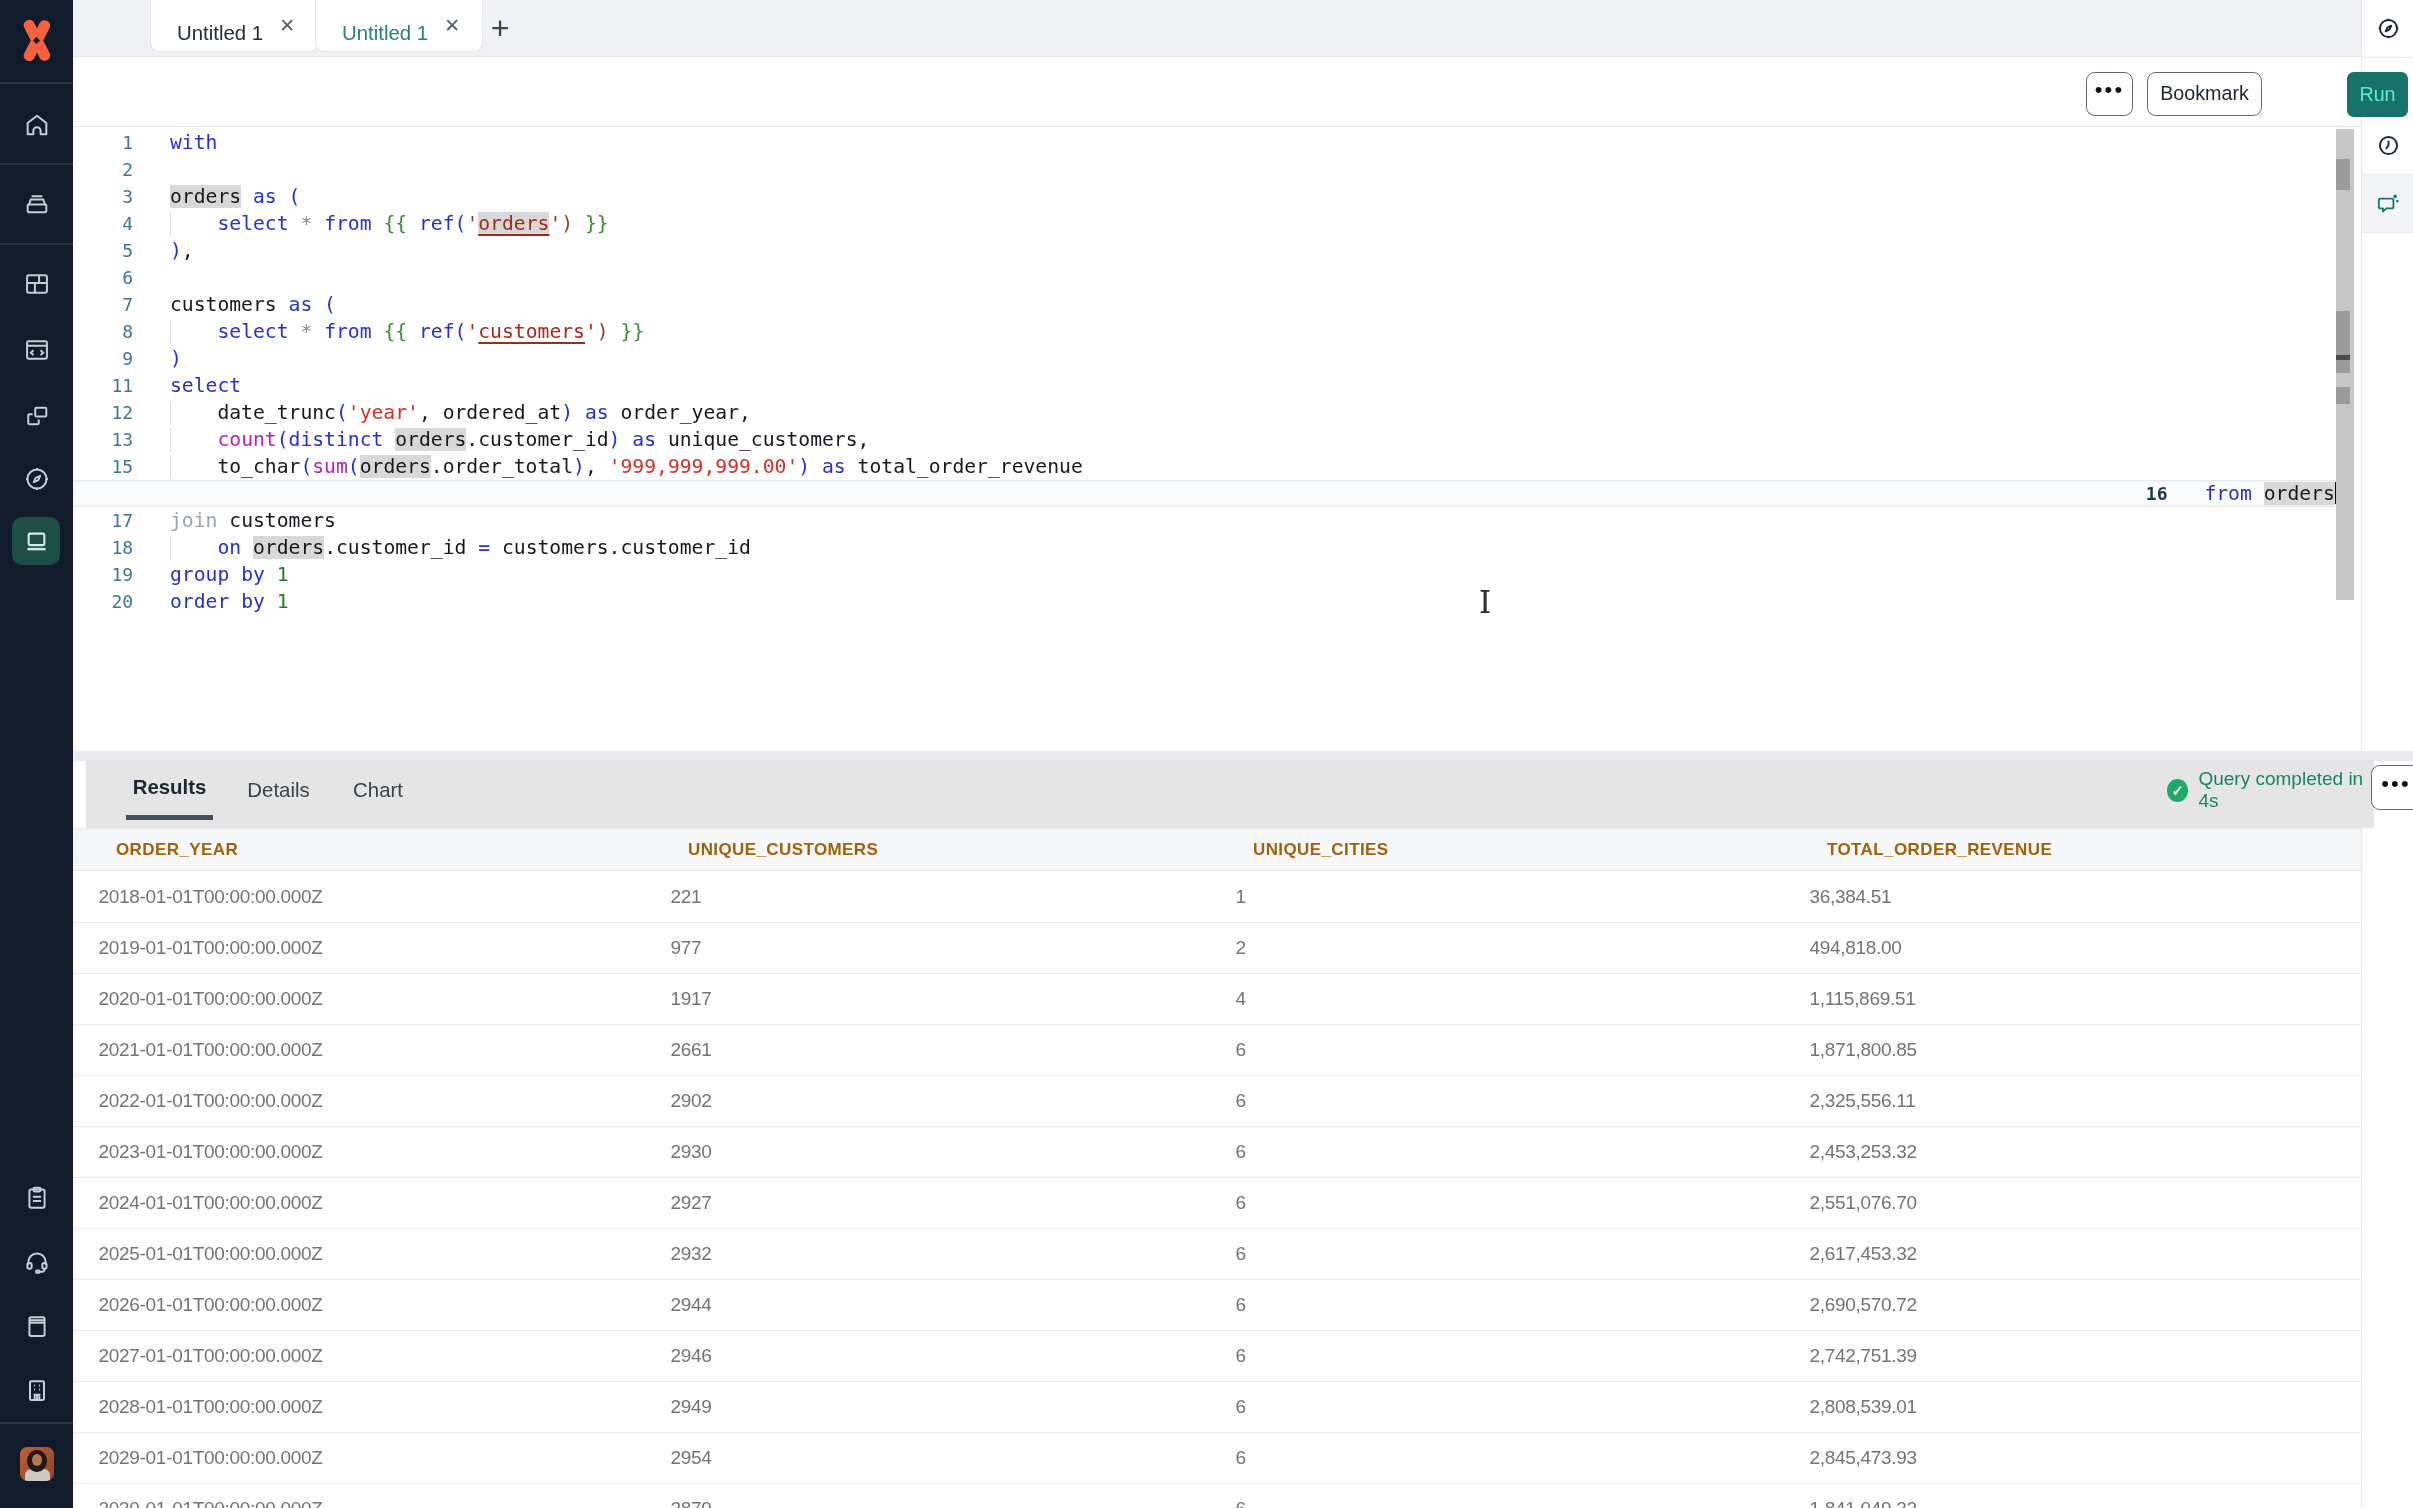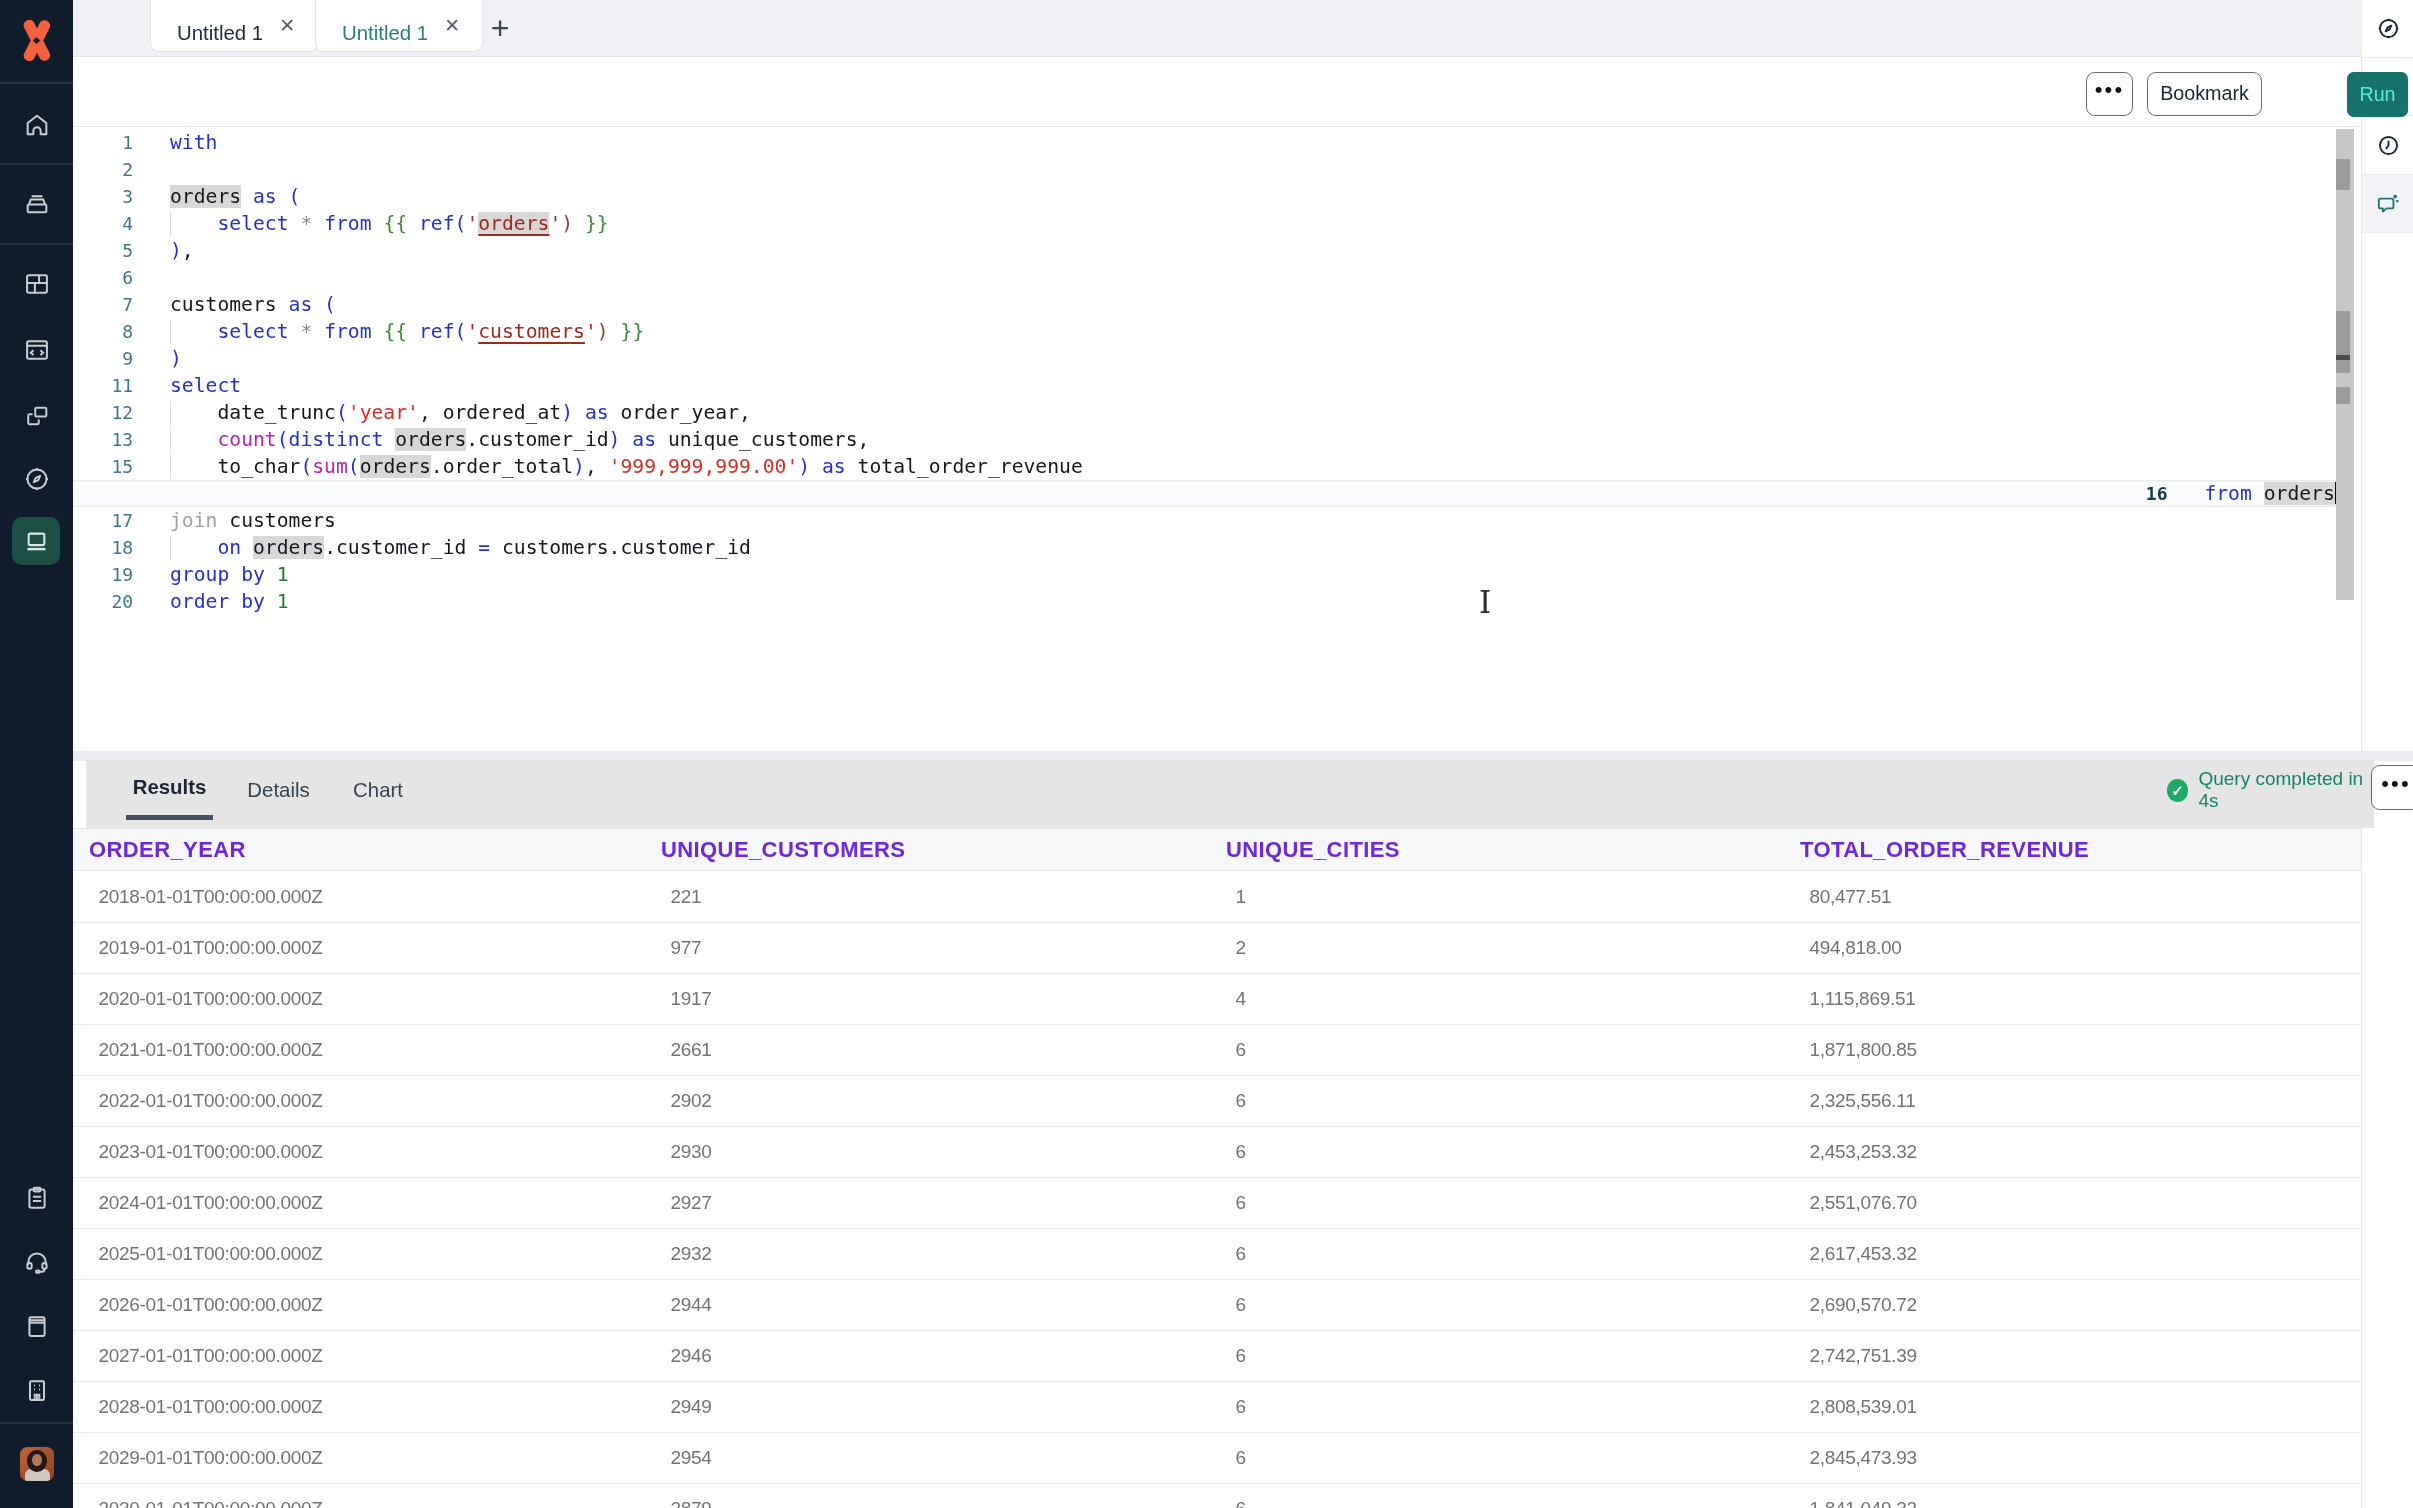--- a/index.html
+++ b/index.html
@@ -64,21 +64,21 @@
   #results-bar{left:86px;top:760px;width:2288px;height:68px;background:#e5e5e5;}
   .rtab{position:absolute;top:0;height:60px;display:flex;align-items:center;justify-content:center;font-size:20.4px;color:#39434f;box-sizing:border-box;}
   .rtab.active{color:#1c2733;font-weight:bold;border-bottom:5.1px solid #47525e;}
   #status{position:absolute;left:2081px;top:0;height:60px;display:flex;align-items:center;gap:10.2px;}
   #status .check{width:23px;height:23px;border-radius:50%;background:#1fa968;color:#fff;display:flex;align-items:center;justify-content:center;font-size:14.6px;font-weight:bold;}
   #status .txt{font-size:19px;color:#15856a;}
   #res-more{position:absolute;left:2285px;top:5.1px;width:50px;height:45px;}
 
   
   #thead{left:73px;top:828px;width:2288px;height:41px;background:#f6f7f9;border-top:1.5px solid #e3e5e8;border-bottom:1.5px solid #e3e5e8;box-sizing:content-box;display:grid;grid-template-columns:572px 565px 574px auto;}
-  #thead .hc{padding-left:16px;line-height:41px;font-size:22px;font-weight:bold;color:#6d28d9;letter-spacing:0.4px;}
+  #thead .hc{padding-left:43px;line-height:41px;font-size:17px;font-weight:bold;color:#a16207;letter-spacing:0.4px;}
   #tbody{left:73px;top:872px;width:2288px;height:637px;overflow:hidden;background:#fff;}
   .trow{display:grid;grid-template-columns:572px 565px 574px auto;height:51px;border-bottom:1.1px solid #e9ebee;box-sizing:border-box;align-items:center;}
   .trow .tc{padding-left:25.5px;font-size:19px;color:#737373;letter-spacing:-0.3px;}
 </style>
 </head>
 <body>
 
 <div class="abs" id="left-rail">
   <div class="rail-icon" style="top:20.4px">
     <svg width="41" height="41" viewBox="0 0 48 48">
@@ -323,21 +323,21 @@
     <div class="hc">ORDER_YEAR</div>
     <div class="hc">UNIQUE_CUSTOMERS</div>
     <div class="hc">UNIQUE_CITIES</div>
     <div class="hc">TOTAL_ORDER_REVENUE</div>
   </div>
 <div class="abs" id="tbody">
     <div class="trow">
       <div class="tc">2018-01-01T00:00:00.000Z</div>
       <div class="tc">221</div>
       <div class="tc">1</div>
-      <div class="tc">80,477.51</div>
+      <div class="tc">36,384.51</div>
     </div>
     <div class="trow">
       <div class="tc">2019-01-01T00:00:00.000Z</div>
       <div class="tc">977</div>
       <div class="tc">2</div>
       <div class="tc">494,818.00</div>
     </div>
     <div class="trow">
       <div class="tc">2020-01-01T00:00:00.000Z</div>
       <div class="tc">1917</div>

